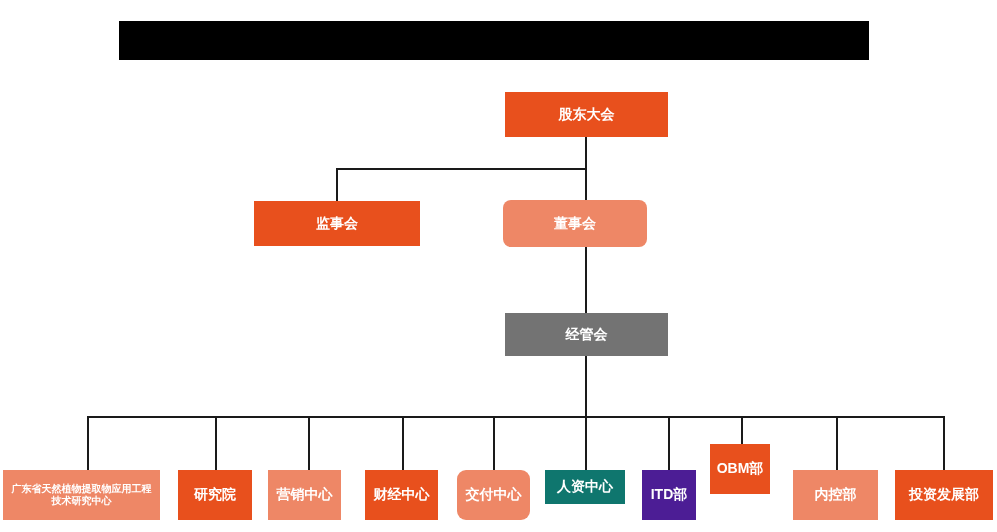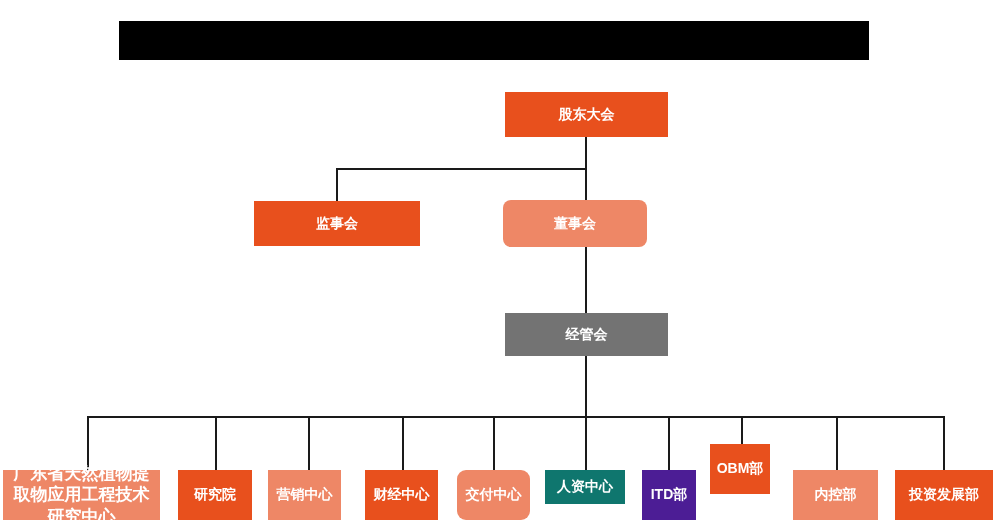--- a/index.html
+++ b/index.html
@@ -10,21 +10,21 @@
   }
   .title-bar{
     position:absolute;left:119px;top:21px;width:750px;height:39px;
     background:#000000;
   }
   .node{
     position:absolute;display:flex;align-items:center;justify-content:center;
     color:#ffffff;font-weight:bold;font-size:14px;text-align:center;
     box-sizing:border-box;line-height:1.25;
   }
-  .node.small{font-size:17px;padding:2px 4px;}
+  .node.small{font-size:10px;padding:2px 4px;}
   .line{position:absolute;background:#1a1a1a;}
   .h-line{height:2px;}
   .v-line{width:2px;}
 </style>
 </head>
 <body>
 
 <div class="title-bar" style="background: rgb(0, 0, 0);"></div>
 
 <div class="line v-line" style="left: 585px; top: 137px; height: 64px; background: rgb(26, 26, 26);"></div>

